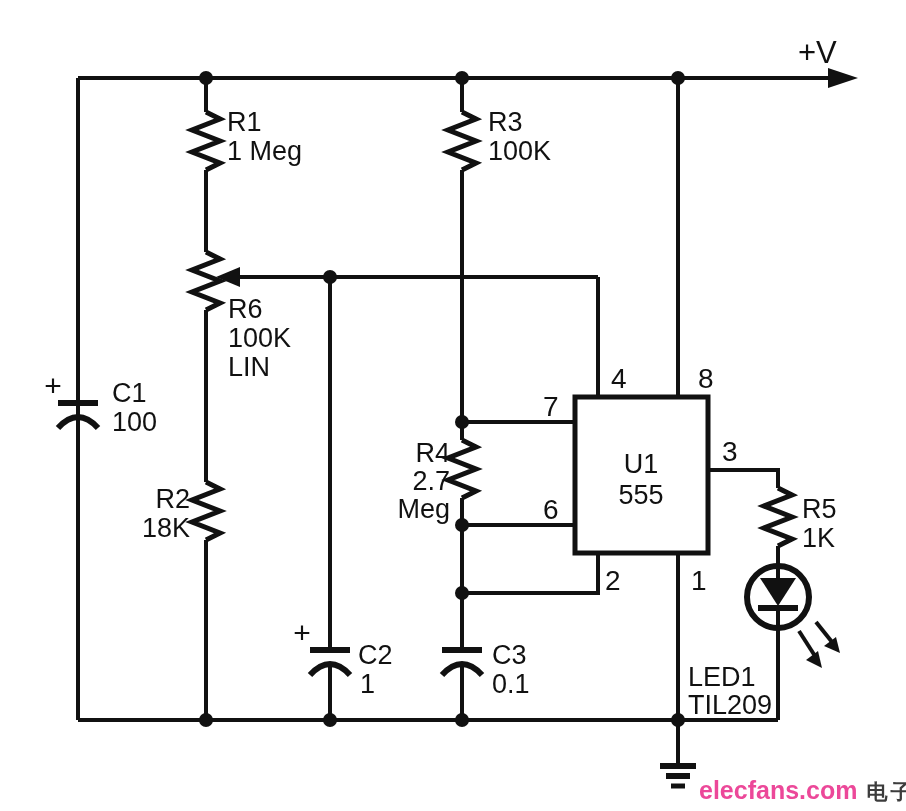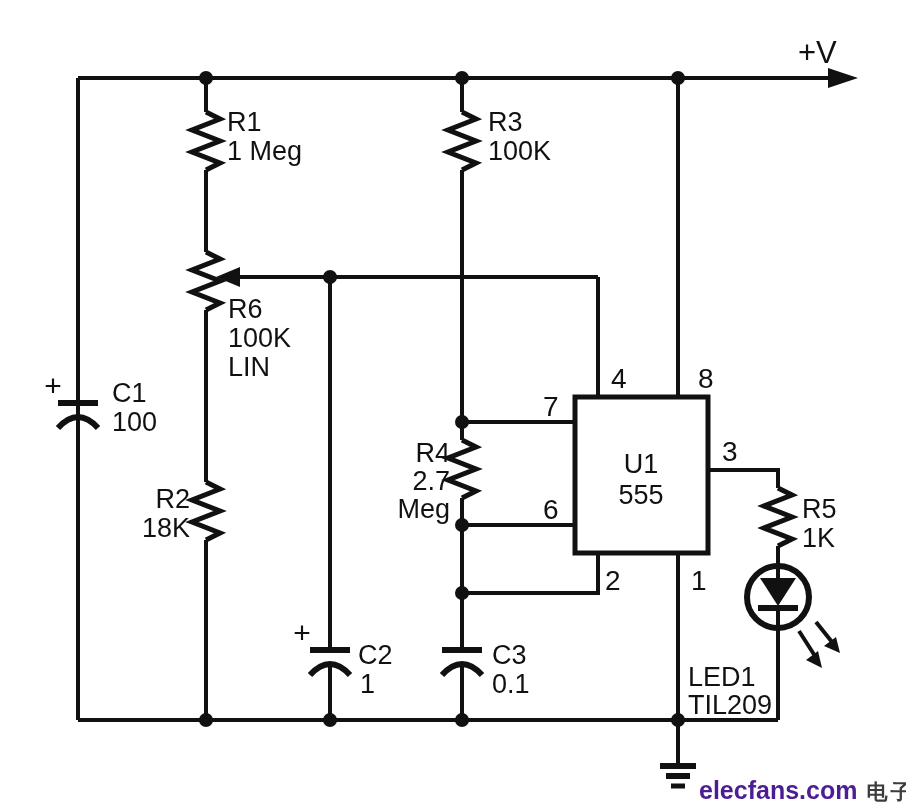--- a/index.html
+++ b/index.html
@@ -11,21 +11,21 @@
   .pin{font-size:28px;}
   .big{font-size:31px;}
   .plus{font-size:30px;}
   .wire{stroke:#111;stroke-width:4;fill:none;}
   .sym{stroke:#111;stroke-width:5;fill:none;}
   .plate{stroke:#111;stroke-width:6;fill:none;}
   .dot{fill:#111;stroke:none;}
   .solid{fill:#111;stroke:none;}
   .chipbox{fill:#fff;stroke:#111;stroke-width:5;}
   .watermark{position:absolute;left:699px;top:776px;display:flex;align-items:baseline;gap:9px;white-space:nowrap;}
-  .wm-brand{color:#4c1d95;font-weight:bold;font-size:25px;}
+  .wm-brand{color:#ec4899;font-weight:bold;font-size:25px;}
   .wm-cn{color:#3c3c3c;font-size:21px;font-weight:600;letter-spacing:3px;}
 </style>
 </head>
 <body>
 
 <div class="stage">
 <svg width="906" height="811" viewBox="0 0 906 811">
 
   <g>
 

